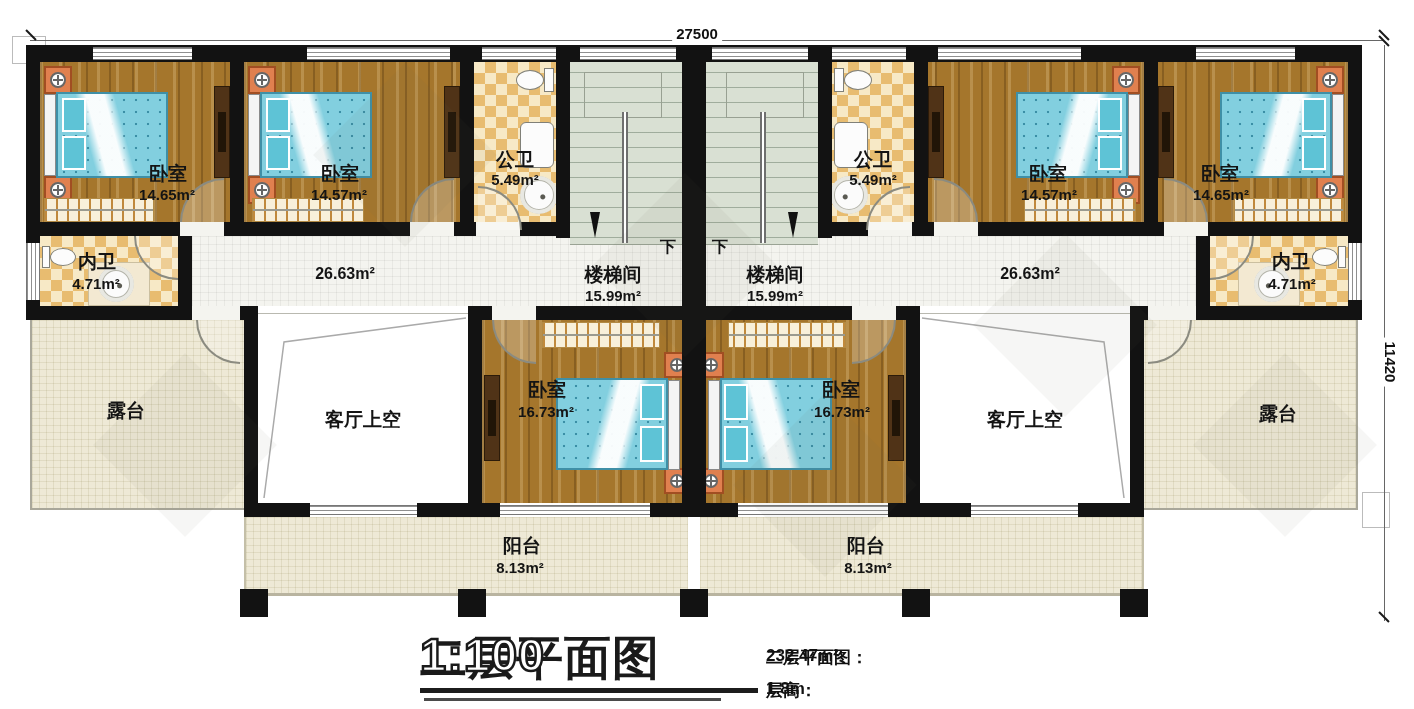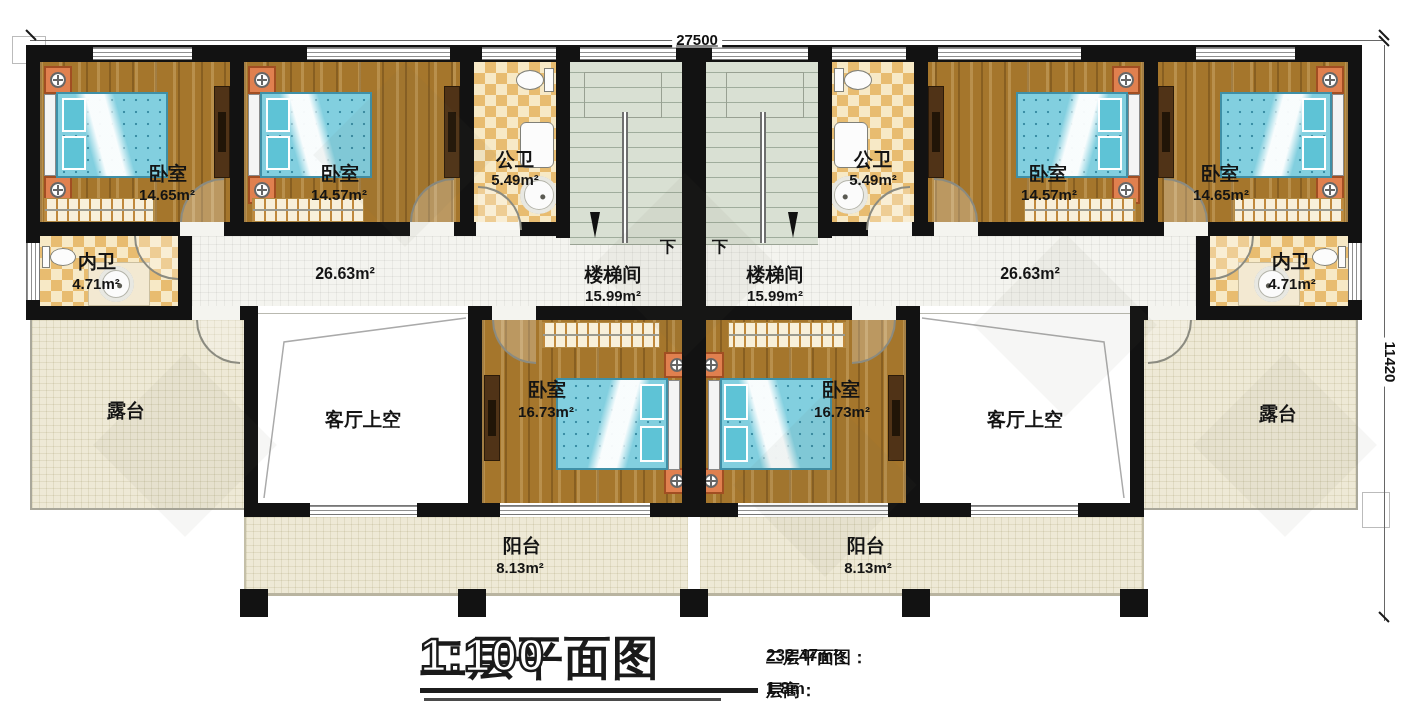--- a/index.html
+++ b/index.html
@@ -371,21 +371,21 @@
   <div class="lbl name" style="left:1278px;top:414px;">露台</div>
   <div class="lbl name" style="left:1025px;top:420px;">客厅上空</div>
   <div class="lbl name" style="left:841px;top:390px;">卧室</div>
   <div class="lbl area" style="left:842px;top:411px;">16.73m²</div>
   <div class="lbl name" style="left:866px;top:546px;">阳台</div>
   <div class="lbl area" style="left:868px;top:567px;">8.13m²</div>
 
   <div class="dimline" style="left:30px;top:40px;width:1354px;height:1px;"></div>
   <div class="tick" style="left:24px;top:34px;"></div>
   <div class="tick" style="left:1377px;top:34px;"></div>
-  <div class="dimtxt" style="left:697px;top:39px;text-decoration:underline;">27500</div>
+  <div class="dimtxt" style="left:697px;top:33px;">27500</div>
   <div class="dimline" style="left:1384px;top:45px;width:1px;height:576px;"></div>
   <div class="tick" style="left:1377px;top:40px;"></div>
   <div class="tick" style="left:1377px;top:616px;"></div>
   <div class="dimtxt vert" style="left:1390px;top:362px;">11420</div>
 
   <div class="title">
       <span>二层平面图</span>
       <span class="scale">1:100</span>
     </div>
   <div class="rule1"></div>

